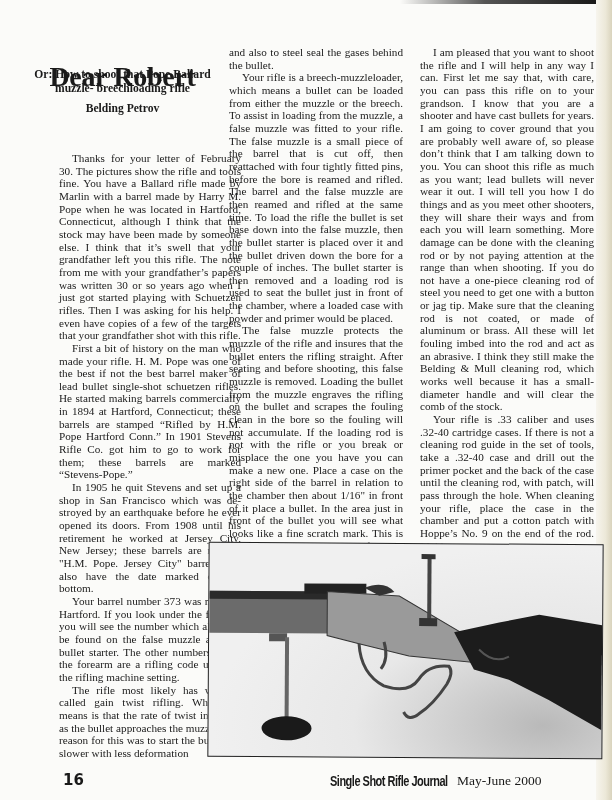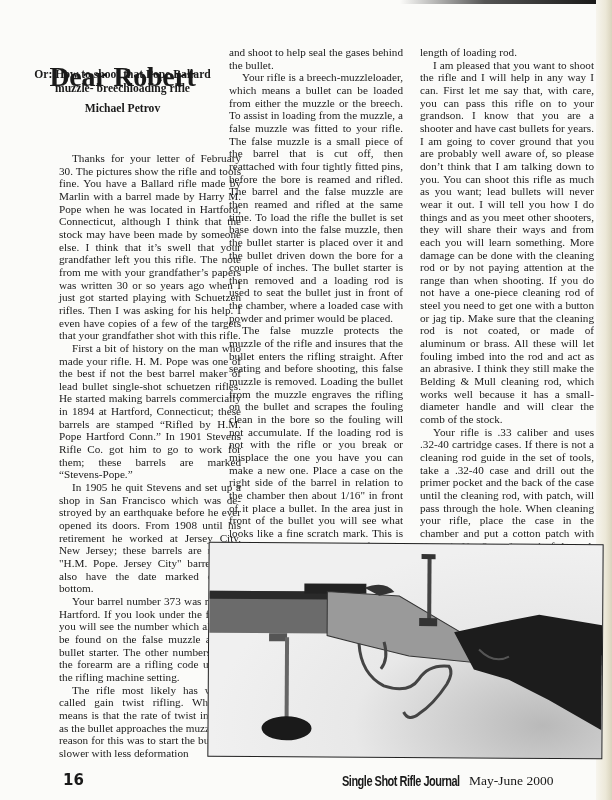--- a/index.html
+++ b/index.html
@@ -52,55 +52,54 @@
       background: radial-gradient(ellipse at 85% 85%, #b9b9b9 0%, #e8e8e8 40%, #f0f0f0 70%),
                   #eee;
     }
     .photo svg { position: absolute; left: 0; top: 0; }
 
     .page-number {
       position: absolute; left: 15px; top: 771px;
       font-family: "DejaVu Sans", sans-serif; font-weight: bold; font-size: 15px; margin-left: 48px;
     }
     .footer {
-      position: absolute; left: 342px; top: 773px;
+      position: absolute; left: 330px; top: 773px;
       font-size: 13.5px; white-space: nowrap; text-align: center;
     }
     .footer .journal {
       font-family: "Liberation Sans", sans-serif; font-weight: bold;
       font-size: 11px; letter-spacing: -0.5px; transform: scaleY(1.25);
       display: inline-block; margin-right: 6px;
     }
   </style>
 </head>
 <body>
 
 <div class="top-shadow"></div>
 <div class="right-edge"></div>
 
 <h1 class="title">Dear Robert</h1>
 <div class="subtitle">Or: How to shoot that Pope Ballard muzzle- breechloading rifle</div>
-<div class="byline">Michael Petrov</div>
+<div class="byline">Belding Petrov</div>
 
 <div class="col" id="col1">
   <p>Thanks for your letter of February 30. The pictures show the rifle and tools fine. You have a Ballard rifle made by Marlin with a barrel made by Harry M. Pope when he was located in Hartford, Connecticut, although I think that the stock may have been made by someone else. I think that it’s swell that your grandfather left you this rifle. The note from me with your grandfather’s papers was written 30 or so years ago when I just got started playing with Schuetzen rifles. Then I was asking for his help. I even have copies of a few of the targets that your grandfather shot with this rifle.</p>
   <p>First a bit of history on the man who made your rifle. H. M. Pope was one of the best if not the best barrel maker of lead bullet single-shot schuetzen ri­fles. He started making barrels com­mercially in 1894 at Hartford, Connec­ticut; these barrels are stamped “Rifled by H.M. Pope Hartford Conn.” In 1901 Stevens Rifle Co. got him to go to work for them; these barrels are marked “Stevens-Pope.”</p>
   <p>In 1905 he quit Stevens and set up a shop in San Francisco which was de­stroyed by an earthquake before he ever opened its doors. From 1908 until his retirement he worked at Jersey City, New Jersey; these barrels are marked "H.M. Pope. Jersey City" bar­rels will also have the date marked on the bottom.</p>
   <p>Your barrel number 373 was made in Hartford. If you look under the fore­arm you will see the number which also will be found on the false muzzle and the bullet starter. The other num­bers under the forearm are a rifling code used for the rifling machine set­ting.</p>
   <p>The rifle most likely has what is called gain twist rifling. What this means is that the rate of twist increases as the bullet approaches the muzzle. The reason for this was to start the bul­let out slower with less deformation</p>
 </div>
 
 <div class="col" id="col2">
-  <p class="noindent">and shoot to help seal the gases behind the bullet.</p>
+  <p class="noindent">and also to steel seal the gases behind the bullet.</p>
   <p>Your rifle is a breech-muzzleloader, which means a bullet can be loaded from either the muzzle or the breech. To assist in loading from the muzzle, a false muzzle was fitted to your rifle. The false muzzle is a small piece of the barrel that is cut off, then reattached with four tightly fitted pins, before the bore is reamed and rifled. The barrel and the false muzzle are then reamed and rifled at the same time. To load the rifle the bullet is set base down into the false muzzle, then the bullet starter is placed over it and the bullet driven down the bore for a couple of inches. The bullet starter is then removed and a loading rod is used to seat the bullet just in front of the chamber, where a loaded case with powder and primer would be placed.</p>
   <p>The false muzzle protects the muzzle of the rifle and insures that the bullet enters the rifling straight. After seating and before shooting, this false muzzle is removed. Loading the bullet from the muzzle engraves the rifling on the bul­let and scrapes the fouling clean in the bore so the fouling will not accumulate. If the loading rod is not with the rifle or you break or misplace the one you have you can make a new one. Place a case on the right side of the barrel in relation to the chamber then about 1/16" in front of it place a bullet. In the area just in front of the bullet you will see what looks like a fine scratch mark. This is where Pope marked the barrel for the</p>
 </div>
 
 <div class="col" id="col3">
-  <p class="noindent">length of loading rod.</p>
   <p>I am pleased that you want to shoot the rifle and I will help in any way I can. First let me say that, with care, you can pass this rifle on to your grandson. I know that you are a shooter and have cast bullets for years. I am going to cover ground that you are probably well aware of, so please don’t think that I am talking down to you. You can shoot this rifle as much as you want; lead bullets will never wear it out. I will tell you how I do things and as you meet other shooters, they will share their ways and from each you will learn something. More damage can be done with the cleaning rod or by not paying attention at the range than when shooting. If you do not have a one-piece cleaning rod of steel you need to get one with a button or jag tip. Make sure that the cleaning rod is not coated, or made of aluminum or brass. All these will let fouling imbed into the rod and act as an abrasive. I think they still make the Belding &amp; Mull cleaning rod, which works well because it has a small-diameter handle and will clear the comb of the stock.</p>
   <p>Your rifle is .33 caliber and uses .32-40 cartridge cases. If there is not a cleaning rod guide in the set of tools, take a .32-40 case and drill out the primer pocket and the back of the case until the cleaning rod, with patch, will pass through the hole. When cleaning your rifle, place the case in the chamber and put a cotton patch with Hoppe’s No. 9 on the end of the rod. Making</p>
 </div>
 
 <div class="photo">
   <svg width="393" height="213" viewBox="0 0 393 213">
 
     <rect x="0" y="48" width="120" height="42" fill="#6b6b6b"></rect>
     <rect x="0" y="48" width="120" height="8" fill="#2a2a2a"></rect>
     <rect x="95" y="40" width="62" height="10" fill="#222"></rect>

